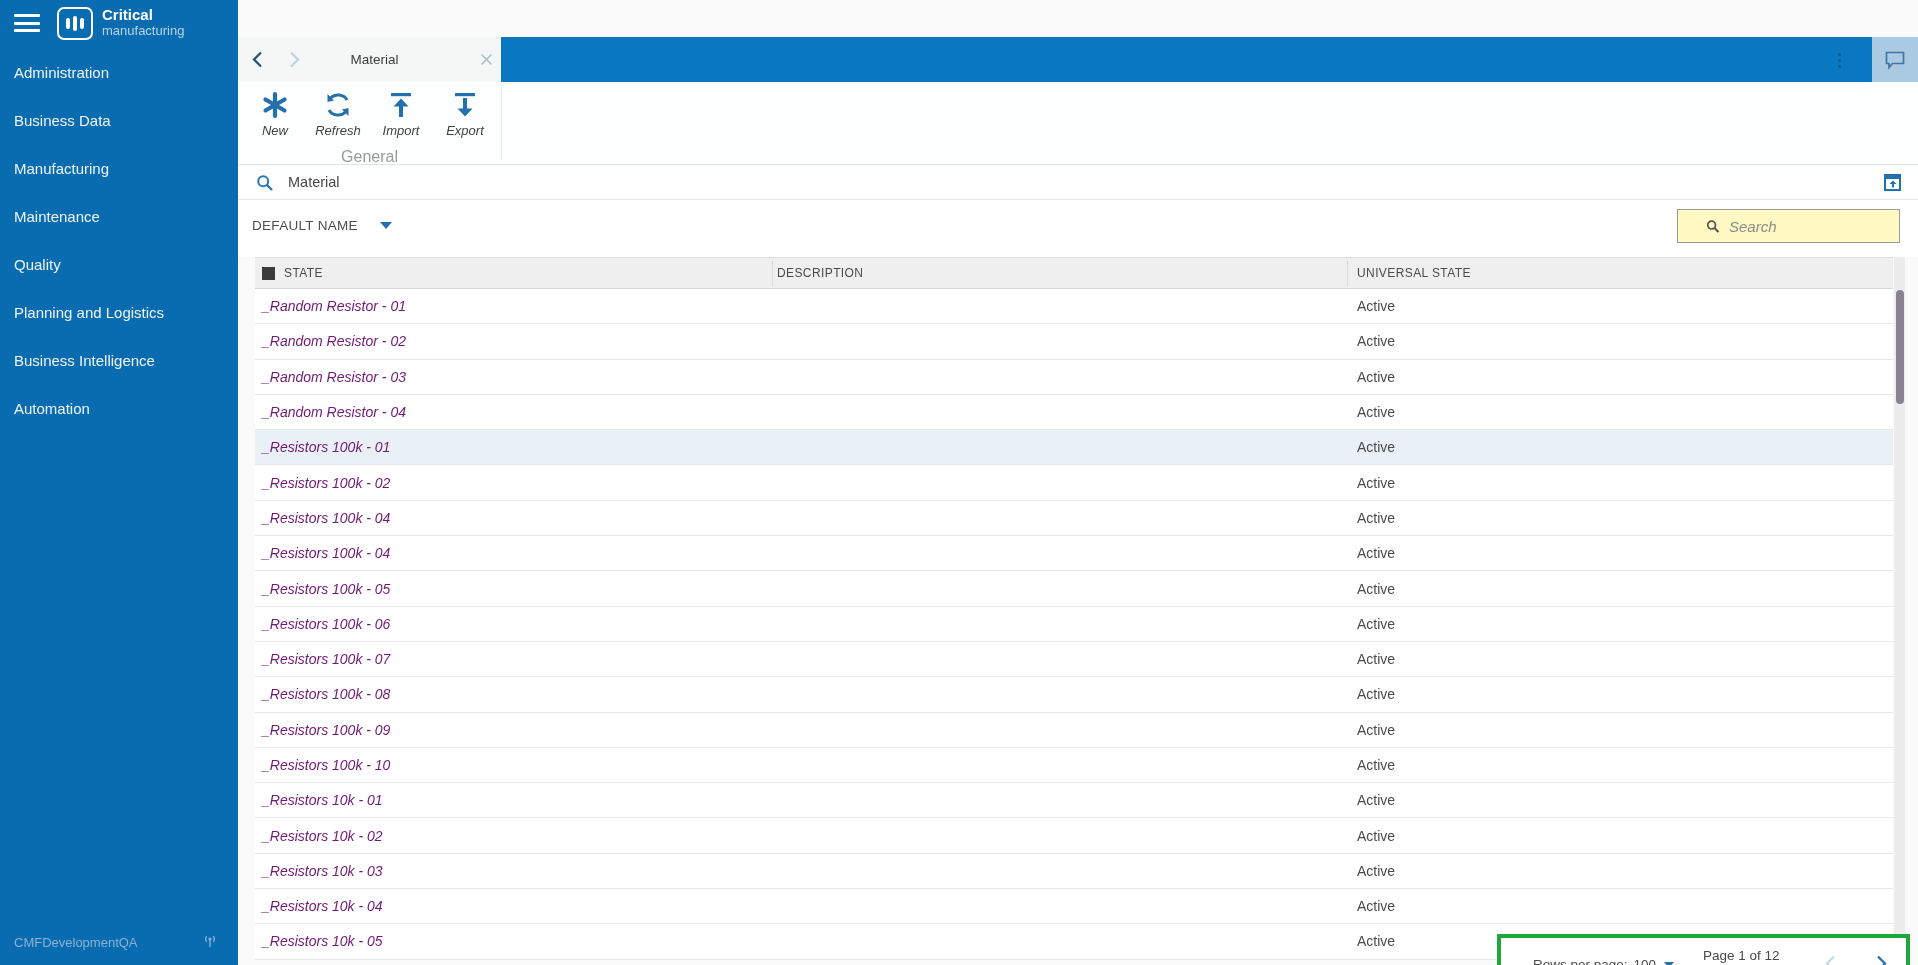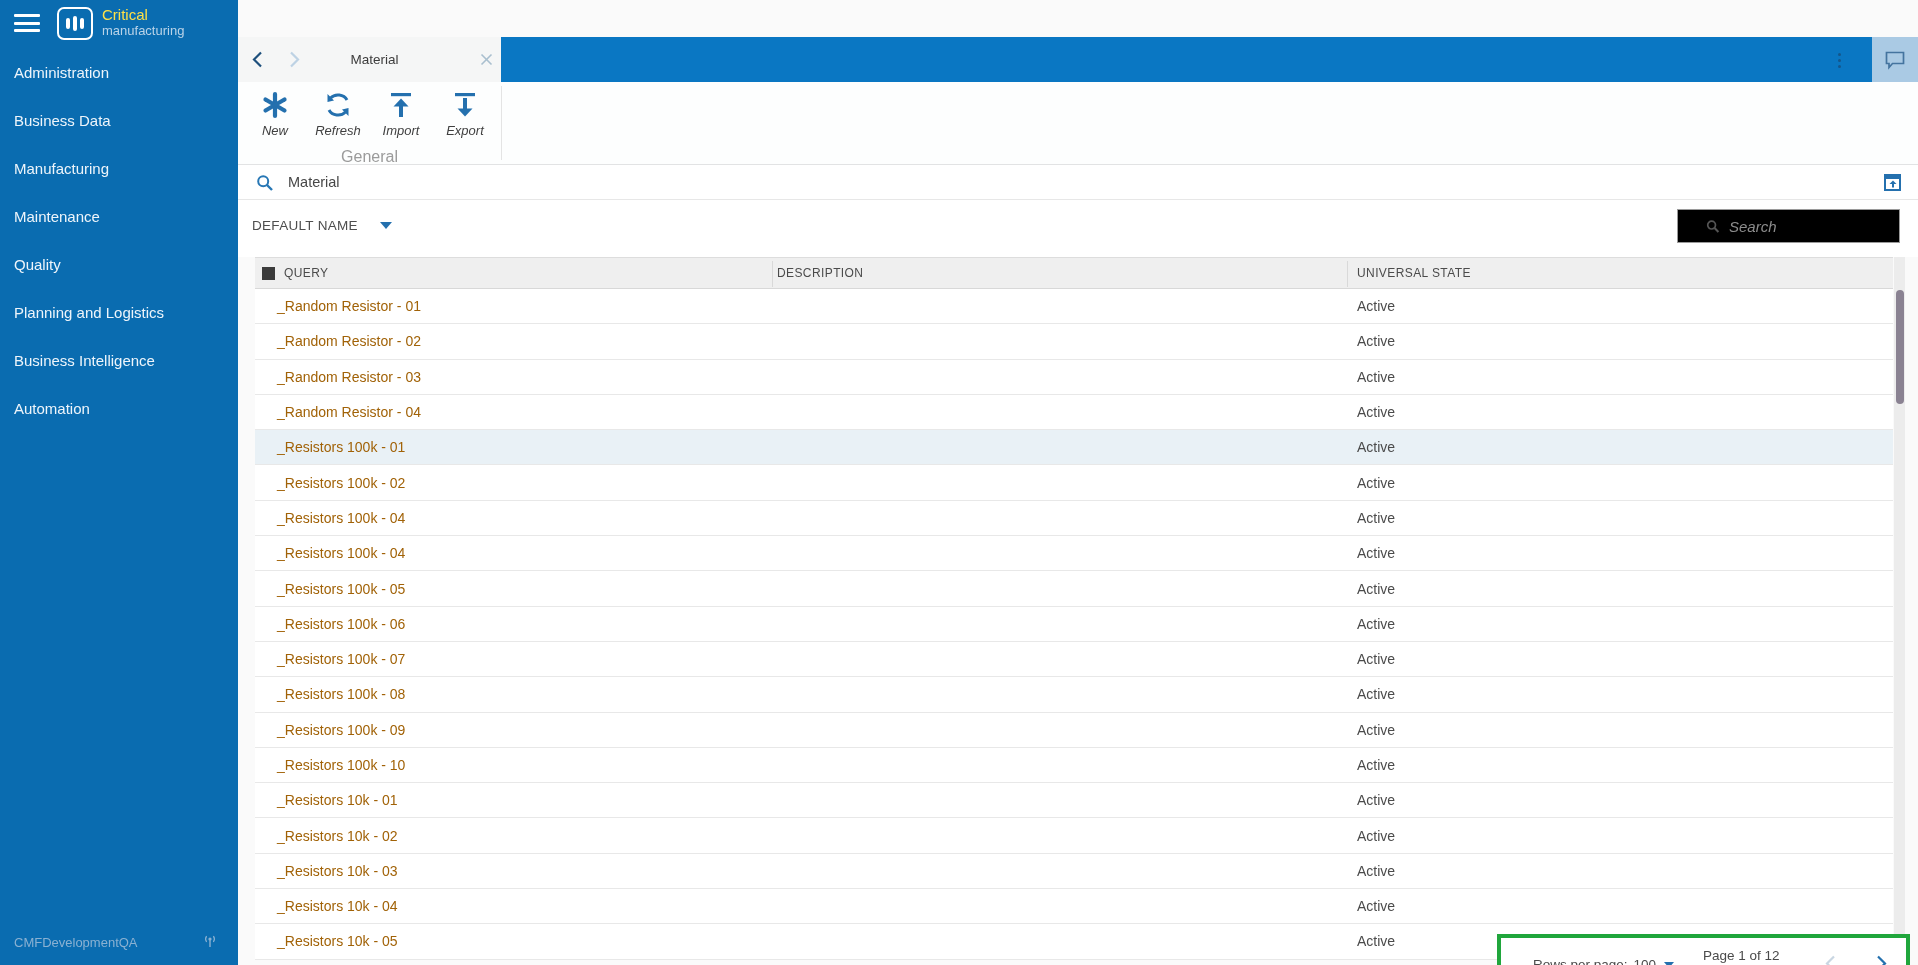--- a/index.html
+++ b/index.html
@@ -10,21 +10,21 @@
   
   .sidebar { position:absolute; left:0; top:0; width:238px; height:965px; background:#0a6cb0; }
   .sidebar-top { position:relative; height:48px; }
   .hamburger { position:absolute; left:14px; top:14px; width:26px; height:18px; cursor:pointer; }
   .hamburger span { display:block; height:3px; background:#fff; margin-bottom:4.5px; border-radius:1px; }
   .logo-mark { position:absolute; left:57px; top:7px; width:36px; height:33px;
     border:2.5px solid #fff; border-radius:7px; display:flex; align-items:center; justify-content:center; gap:3px; }
   .logo-mark i { display:block; width:4px; border-radius:2px; background:#fff; }
   .logo-mark i:nth-child(1){height:11px;} .logo-mark i:nth-child(2){height:15px;} .logo-mark i:nth-child(3){height:11px;}
   .brand-text { position:absolute; left:102px; top:7px; line-height:1.05; }
-  .brand-bold { color:#fde047; font-weight:normal; font-size:15px; }
+  .brand-bold { color:#ffffff; font-weight:bold; font-size:15px; }
   .brand-light { color:#b9d3e8; font-size:13px; margin-top:1px; }
   .sidebar-nav { position:absolute; top:48px; left:0; width:238px; }
   .nav-item { height:48px; display:flex; align-items:center; padding-left:14px;
     color:#eef5fb; font-size:15px; cursor:pointer; }
   .sidebar-footer { position:absolute; left:0; bottom:0; width:192px; height:42px; }
   .env-label { position:absolute; left:14px; top:12px; font-size:13px; color:#8ab1d2; }
   .antenna { position:absolute; left:202px; top:11px; }
 
   
   .main { position:absolute; left:238px; top:0; width:1680px; height:965px; background:#fafafa;margin-top:37px; }
@@ -64,40 +64,40 @@
     border:2px solid #2470ae; background:#fff; cursor:pointer; }
   .collapse-btn .bar { position:absolute; left:0; top:0; width:100%; height:3px; background:#2470ae; }
   .collapse-btn .arr { position:absolute; left:2.5px; top:4px; }
 
   
   .query-row { position:absolute; left:0; top:163px; width:1680px; height:57px; background:#fff; }
   .query-select { position:absolute; left:14px; top:18px; display:flex; align-items:center; gap:22px; cursor:pointer; }
   .query-label { font-size:13.5px; color:#4e4e4e; letter-spacing:0.3px; }
   .caret-down { width:0; height:0; border-left:6px solid transparent; border-right:6px solid transparent;
     border-top:7px solid #2470ae; }
-  .search-box { position:absolute; left:1439px; top:9px; width:223px; height:34px; background:#000000;
+  .search-box { position:absolute; left:1439px; top:9px; width:223px; height:34px; background:#fef9c3;
     border:1px solid #9a9a9a; display:flex; align-items:center; padding-left:28px; gap:9px; }
   .search-box input { border:none; outline:none; background:transparent; font-style:italic;
     font-size:15px; color:#6e6e6e; width:170px; font-family:"Liberation Sans", sans-serif; }
   .search-box input::placeholder { color:#8c8c8c; font-style:italic; }
 
   
   .grid { position:absolute; left:17px; top:220px; width:1638px; }
   .grid-header { position:relative; height:32px; background:#efefef; border-top:1px solid #dddddd;
     border-bottom:1px solid #d8d8d8; }
   .gh-cell { position:absolute; top:0; height:100%; display:flex; align-items:center;
     font-size:12px; color:#4b4b4b; letter-spacing:0.4px; }
   .gh-name { left:7px; } .gh-desc { left:522px; } .gh-state { left:1102px; }
   .gh-colsep { position:absolute; top:3px; width:1px; height:26px; background:#d9d9d9; }
   .col-square { width:13px; height:13px; background:#3b3b3b; margin-right:9px; }
   .grid-body { position:relative; }
   .grid-row { position:relative; height:35.3px; border-bottom:1px solid #e8e8e8; background:#fff; cursor:pointer; }
   .grid-row.selected { background:#e9f1f6; }
   .cell { position:absolute; top:0; height:100%; display:flex; align-items:center; font-size:14px; }
-  .cell-name { left:22px; color:#a16207; }
+  .cell-name { left:7px; color:#701a75;font-style:italic; }
   .cell-desc { left:522px; color:#4b4b4b; }
   .cell-state { left:1102px; color:#4b4b4b; }
 
   
   .vscroll { position:absolute; left:1656px; top:220px; width:11px; height:745px; background:#ececec; }
   .vscroll .thumb { position:absolute; left:1.5px; top:33px; width:8px; height:114px;
     background:#8a8292; border-radius:4px; cursor:pointer; }
 
   
   .pagination { position:absolute; left:1259px; top:897px; width:413px; height:59px; background:#fff;
@@ -275,21 +275,21 @@
           <line x1="11" y1="11" x2="16" y2="16" stroke="#555" stroke-width="2.6"></line>
         </svg>
         <input type="text" placeholder="Search" style="">
       </div>
     </section>
 
     <div class="grid">
       <div class="grid-header">
         <div class="gh-cell gh-name">
           <span class="col-square"></span>
-          <span>QUERY</span>
+          <span>STATE</span>
         </div>
         <div class="gh-cell gh-desc">
           <span>DESCRIPTION</span>
         </div>
         <div class="gh-cell gh-state">
           <span>UNIVERSAL STATE</span>
         </div>
         <div class="gh-colsep" style="left:517px"></div>
         <div class="gh-colsep" style="left:1092px"></div>
       </div>

